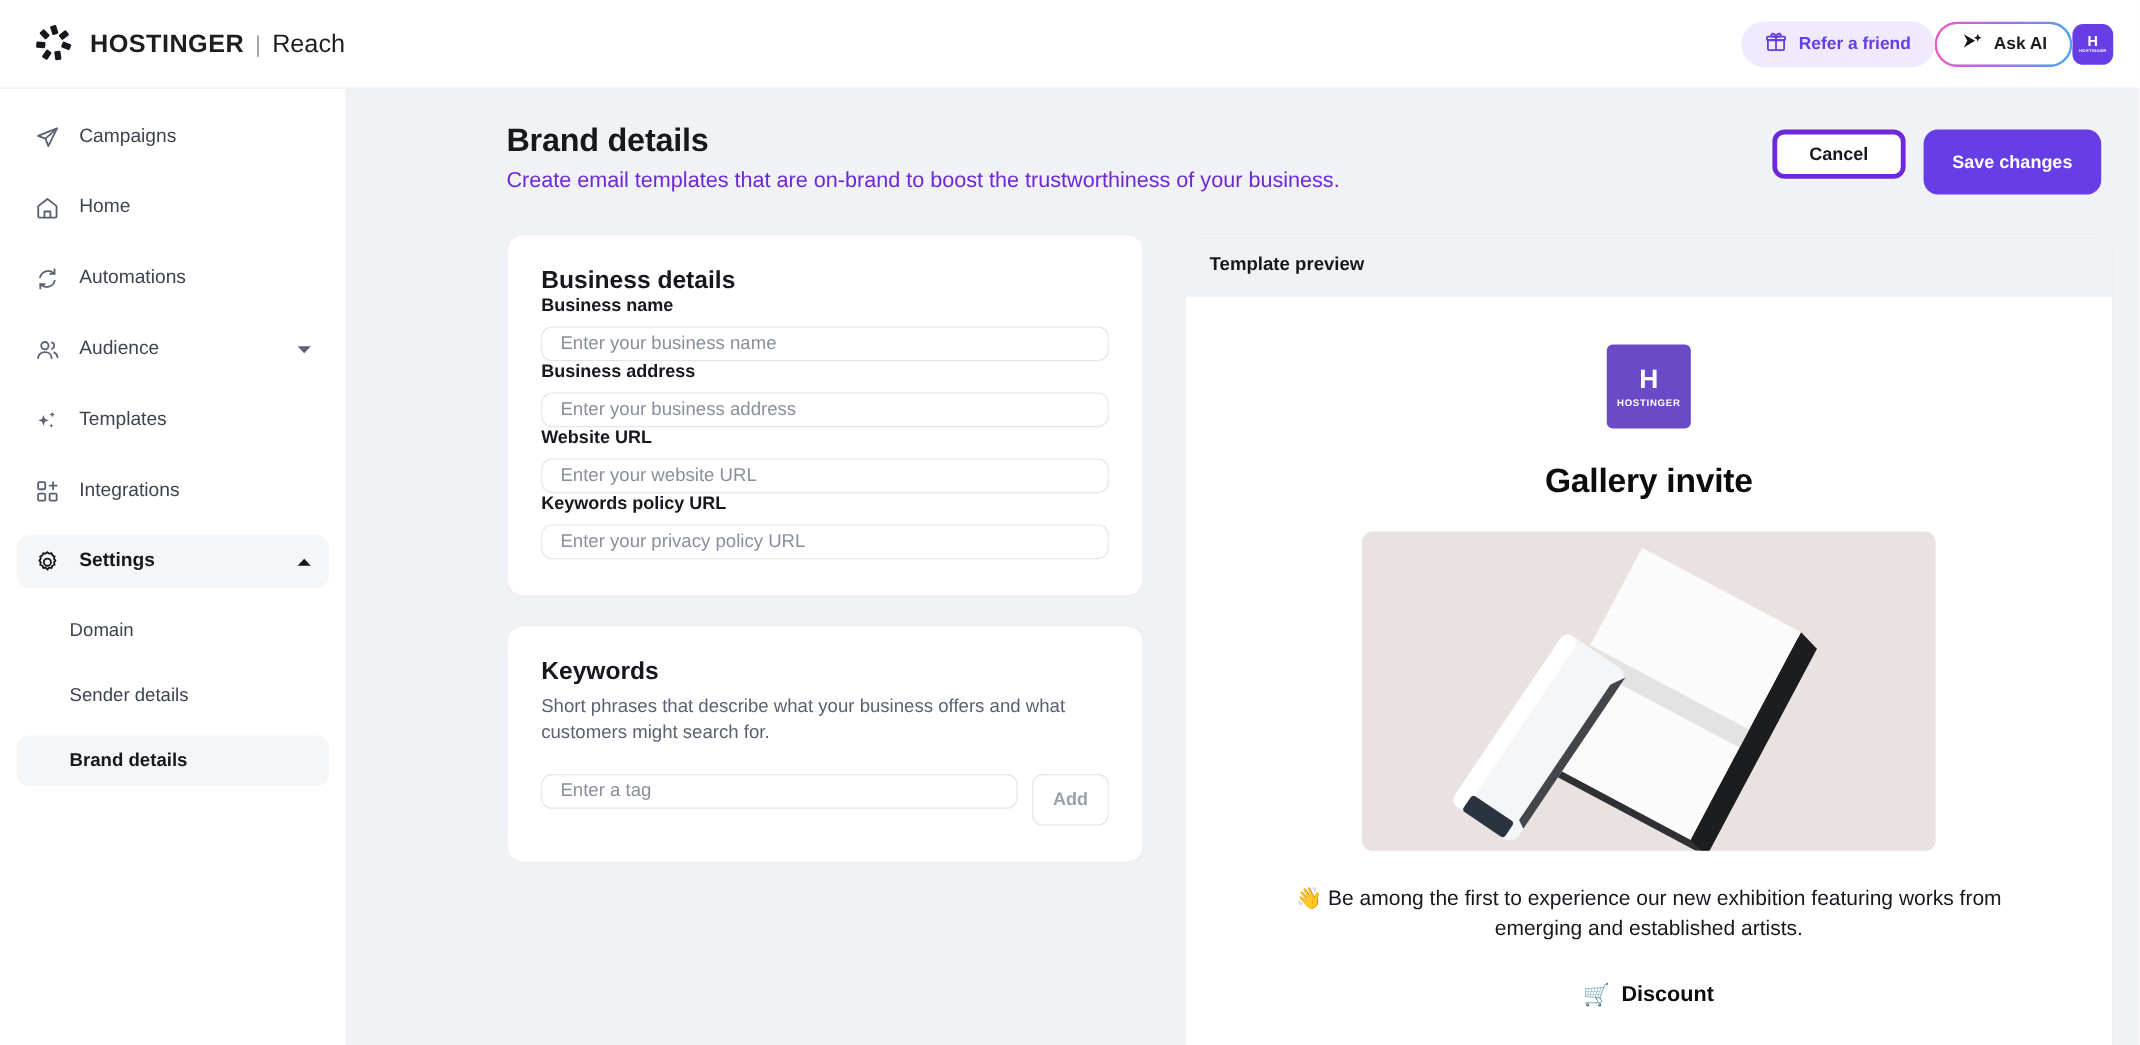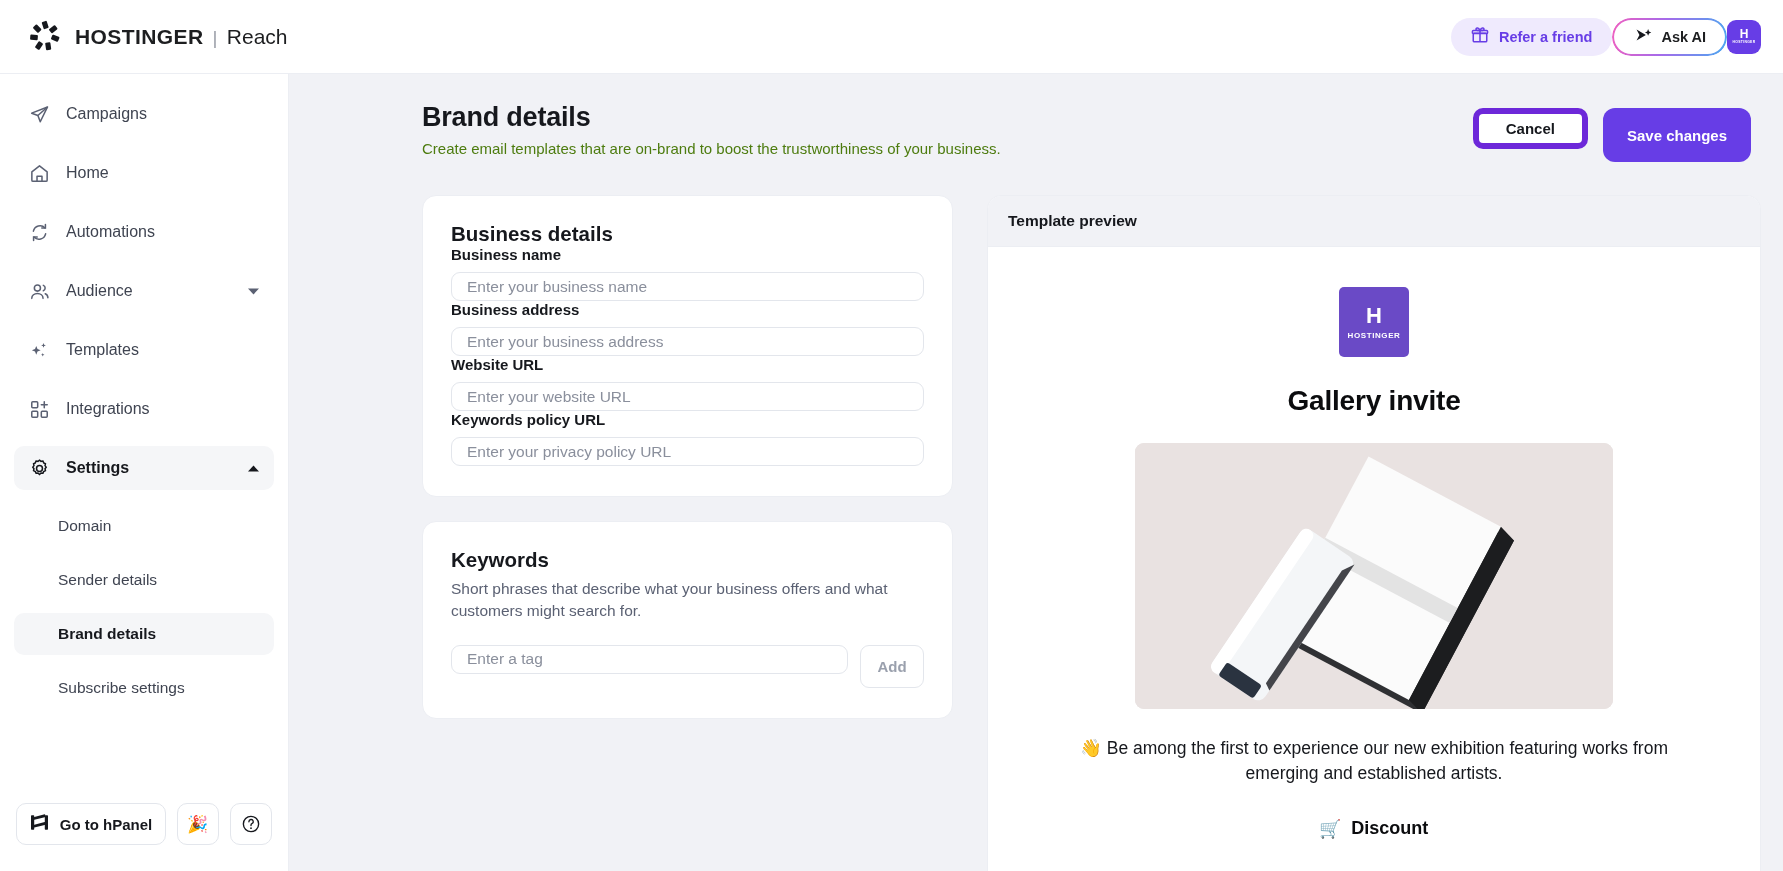--- a/index.html
+++ b/index.html
@@ -106,25 +106,25 @@
   }
 
   
   .main {
     flex: 1; background: #f1f2f6;
     padding: 28px 22px 0 22px;
     overflow: hidden; position: relative;
   }
   .main-head { display: flex; align-items: flex-start; padding: 0 10px 0 111px; }
   .page-title { font-size: 27px; font-weight: 700; color: #16181d; letter-spacing: -.2px; }
-  .page-sub { font-size: 15px; color: #4d7c0f; margin-top: 7px; }
+  .page-sub { font-size: 18px; color: #6d28d9; margin-top: 7px; }
   .head-actions { margin-left: auto; display: flex; gap: 15px; padding-top: 6px; }
   .btn-cancel {
     height: 41px; padding: 0 27px; border-radius: 10px;
-    background: #ffffff; border: 6px solid #6d28d9;
+    background: #ffffff; border: 4px solid #6d28d9;
     font-size: 15px; font-weight: 700; color: #16181d; cursor: pointer; font-family: inherit;
   }
   .btn-save {
     height: 54px; padding: 0 24px; border-radius: 12px;
     background: #673de6; border: none;
     font-size: 15px; font-weight: 700; color: #ffffff; cursor: pointer; font-family: inherit;
   }
 
   .content-cols { display: flex; gap: 34px; margin-top: 33px; padding: 0 0 0 111px; }
   .col-left { width: 531px; flex: 0 0 531px; }
@@ -341,49 +341,23 @@
 
       <div class="sub-item">
         <span>Domain</span>
       </div>
       <div class="sub-item">
         <span>Sender details</span>
       </div>
       <div class="sub-item active">
         <span>Brand details</span>
       </div>
-      <div class="sub-item">
-        <span>Subscribe settings</span>
-      </div>
 
       <div class="sidebar-spacer"></div>
 
-      <div class="sidebar-footer">
-        <button class="hpanel-btn">
-          <span>
-            <svg width="19" height="17" viewBox="0 0 20 18" fill="#16181d">
-              <rect x="1" y="1.4" width="3.4" height="15.2" rx=".7"></rect>
-              <rect x="15.6" y="1.4" width="3.4" height="15.2" rx=".7"></rect>
-              <rect x="4" y="4.2" width="12" height="3" rx=".5" transform="skewY(-14)"></rect>
-              <rect x="4" y="12.4" width="12" height="3" rx=".5" transform="skewY(-14)"></rect>
-            </svg>
-          </span>
-          <span>Go to hPanel</span>
-        </button>
-        <button class="icon-btn">
-          <span>🎉</span>
-        </button>
-        <button class="icon-btn">
-          <svg width="20" height="20" viewBox="0 0 22 22" fill="none" stroke="#16181d" stroke-width="1.5">
-            <circle cx="11" cy="11" r="8.4"></circle>
-            <path d="M8.7 8.5a2.4 2.4 0 1 1 3.3 2.2c-.7.3-1 .9-1 1.6v.4" stroke-linecap="round"></path>
-            <circle cx="11" cy="15.6" r=".95" fill="#16181d" stroke="none"></circle>
-          </svg>
-        </button>
-      </div>
     </nav>
 
     <main class="main">
 
       <div class="main-head">
         <div>
           <div class="page-title">Brand details</div>
           <div class="page-sub">Create email templates that are on-brand to boost the trustworthiness of your business.</div>
         </div>
         <div class="head-actions">

